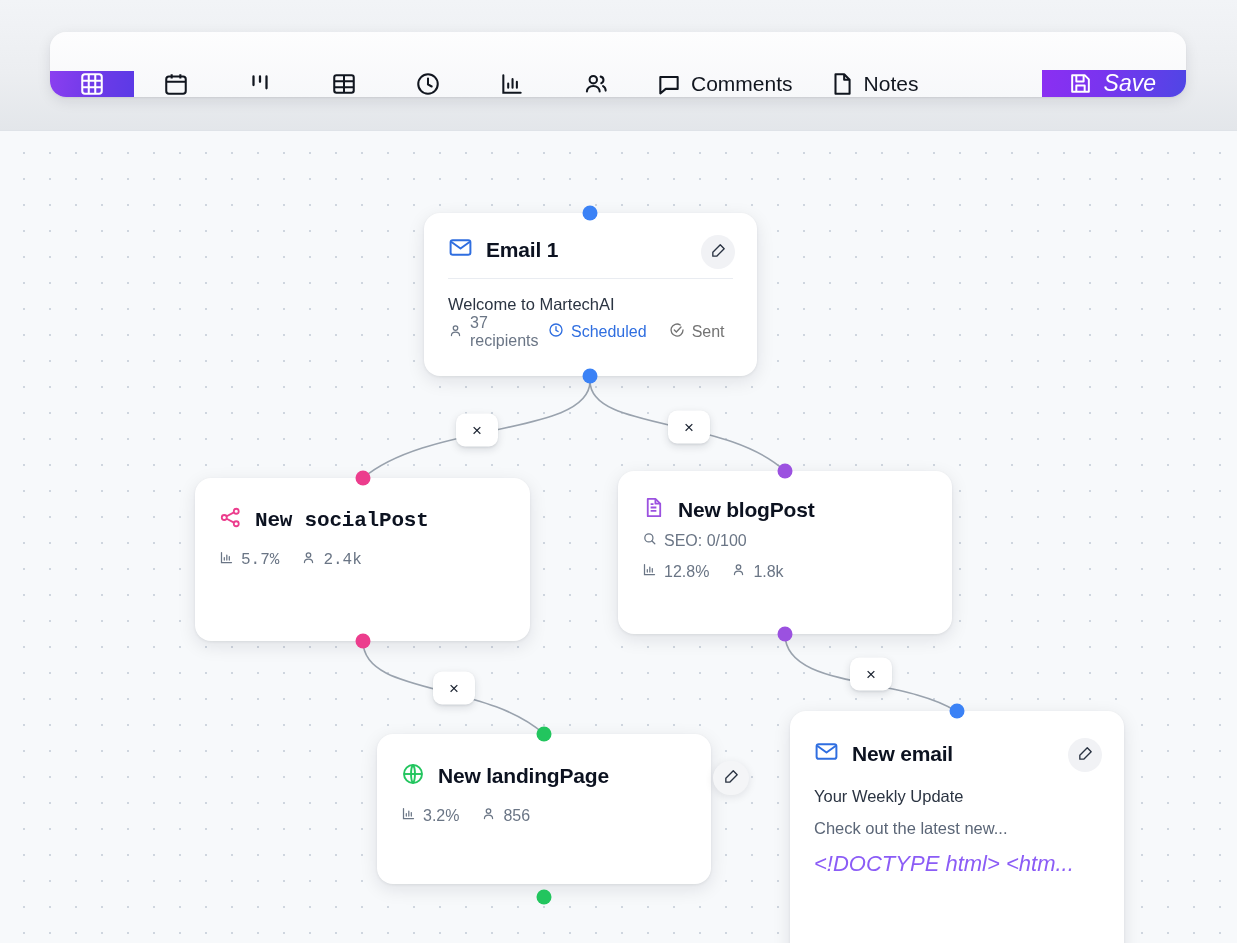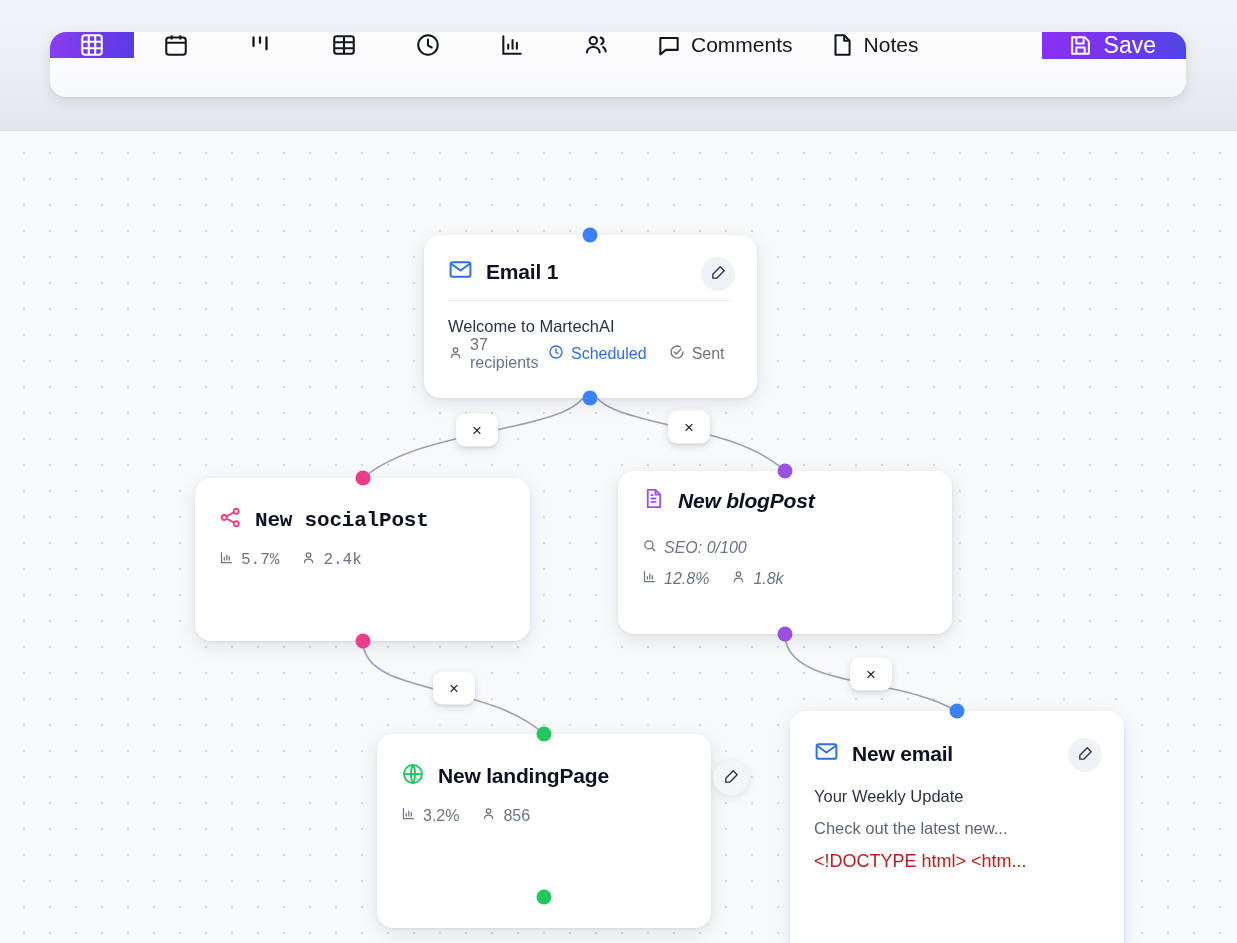--- a/index.html
+++ b/index.html
@@ -18,21 +18,21 @@
     background: linear-gradient(180deg, #f2f4f7 0%, #eceef1 55%, #e3e6ea 100%);
   }
   .header-band:after {
     content: ""; position: absolute; left: 0; bottom: 0; width: 100%; height: 1px;
     background: #dfe3e8;
   }
 
   .toolbar {
     position: absolute; left: 50px; top: 32px;
     height: 65px; width: 1136px;
-    display: flex; align-items: flex-start;
+    display: flex; align-items: flex-end;
     border-radius: 16px;
     background: linear-gradient(180deg,#fdfdfe 0%, #f7f8fa 100%);
     box-shadow: 0 4px 14px rgba(18,24,40,.10), 0 1px 2px rgba(18,24,40,.06);
     overflow: hidden;
   }
   .tb-btn {
     display: flex; align-items: center; justify-content: center;
     gap: 9px;
     padding: 0 18px;
     min-width: 84px;
@@ -49,20 +49,21 @@
     background: linear-gradient(100deg, #8b3ff0 0%, #6d3ae8 55%, #5b3ae6 100%);
     color: #fff;
   }
   .tb-spacer { flex: 1 1 auto; }
   .tb-save {
     display: flex; align-items: center; justify-content: center; gap: 11px;
     padding: 0 30px 0 26px;
     background: linear-gradient(100deg,#8b2ff2 0%, #7a34ef 40%, #4f46e5 100%);
     color: #fff; font-size: 23px; cursor: pointer; border: none;
     font-family: "Liberation Sans", sans-serif;
+    font-style: italic;
   }
   .tb-btn svg, .tb-save svg { display:block; }
 
   
   .canvas {
     position: absolute; left: 0; top: 131px; width: 1237px; height: 812px;
     background-color: #f7f9fb;
     background-image: radial-gradient(circle, #cfd6df 1.1px, rgba(0,0,0,0) 1.2px);
     background-size: 26px 26px;
     background-position: 11px 9px;
@@ -75,21 +76,21 @@
     position: absolute;
     background: #fff;
     border-radius: 16px;
     box-shadow: 0 5px 18px rgba(18,24,40,.10), 0 1px 3px rgba(18,24,40,.07);
   }
   .node-head { display: flex; align-items: center; gap: 13px; }
   .node-title { font-size: 21px; font-weight: bold; color: #0c1220; letter-spacing: -0.2px; }
   .divider { height: 1px; background: #e9ecf1; margin: 14px 0 0 0; }
   .subject { font-size: 16.5px; color: #2b3442; }
   .preview { font-size: 16.5px; color: #5b6677; }
-  .code { font-size: 18px; color: #b91c1c; }
+  .code { font-size: 22px; color: #8b5cf6; font-style: italic; }
   .metarow { display: flex; align-items: center; gap: 22px; }
   .meta { display: flex; align-items: center; gap: 7px; font-size: 16px; color: #6a7585; }
   .meta.blue { color: #2f6ee0; }
   .meta.green { color: #737373; }
   .meta .two-line { line-height: 1.15; }
 
   .edit-btn {
     width: 34px; height: 34px; border-radius: 17px;
     background: #f1f2f5;
     display: flex; align-items: center; justify-content: center;
@@ -235,21 +236,21 @@
         <path d="M590,250 C590,305 430,290 363,347"></path>
 
         <path d="M590,250 C590,300 725,285 785,340"></path>
 
         <path d="M363,510 C363,565 485,550 544,603"></path>
 
         <path d="M785,503 C785,558 900,545 956,580"></path>
       </g>
     </svg>
 
-    <div class="node" style="left:424px; top:104px; width:333px; height:163px; padding:22px 24px 0 24px;">
+    <div class="node" style="left:424px; top:82px; width:333px; height:163px; padding:22px 24px 0 24px;">
       <div class="node-head">
         <span style="color:#2f6ee0;">
           <svg width="25" height="25" viewBox="0 0 24 24" fill="none" stroke="currentColor" stroke-width="1.9" stroke-linejoin="round">
             <rect x="2.5" y="5" width="19" height="14" rx="2"></rect>
             <path d="M3 6.5l9 6.5 9-6.5"></path>
           </svg>
         </span>
         <span class="node-title">Email 1</span>
         <button class="edit-btn" style="position:absolute; right:22px; top:22px;">
           <span>
@@ -326,32 +327,32 @@
                 <path d="M5.5 20c0-3.5 2.9-5.6 6.5-5.6s6.5 2.1 6.5 5.6"></path>
             </svg>
           </span>
           <span>2.4k</span>
         </span>
       </div>
       <div class="handle h-pink" style="left:168px; top:0px;"></div>
       <div class="handle h-pink" style="left:168px; top:163px;"></div>
     </div>
 
-    <div class="node" style="left:618px; top:340px; width:334px; height:163px; padding:16px 24px 0 24px;font-style:italic;">
+    <div class="node" style="left:618px; top:340px; width:334px; height:163px; padding:25px 24px 0 24px;">
       <div class="node-head">
         <span style="color:#9b51e0;">
           <svg width="23" height="23" viewBox="0 0 24 24" fill="none" stroke="currentColor" stroke-width="1.9" stroke-linejoin="round">
             <path d="M6 3h8l5 5v13H6z"></path>
               <path d="M14 3v5h5"></path>
               <path d="M9 12h6M9 15.5h6M9 8.5h3"></path>
           </svg>
         </span>
         <span class="node-title">New blogPost</span>
       </div>
-      <div class="meta" style="margin-top:24px;">
+      <div class="meta" style="margin-top:8px;">
         <span>
           <svg width="15" height="15" viewBox="0 0 24 24" fill="none" stroke="currentColor" stroke-width="2" stroke-linecap="round">
             <circle cx="11" cy="11" r="6.5"></circle>
               <path d="M16 16l4.5 4.5"></path>
           </svg>
         </span>
         <span>SEO: 0/100</span>
       </div>
       <div class="metarow" style="margin-top:12px;">
         <span class="meta">
@@ -370,21 +371,21 @@
                 <path d="M5.5 20c0-3.5 2.9-5.6 6.5-5.6s6.5 2.1 6.5 5.6"></path>
             </svg>
           </span>
           <span>1.8k</span>
         </span>
       </div>
       <div class="handle h-purple" style="left:167px; top:0px;"></div>
       <div class="handle h-purple" style="left:167px; top:163px;"></div>
     </div>
 
-    <div class="node" style="left:377px; top:603px; width:334px; height:194px; padding:28px 24px 0 24px;">
+    <div class="node" style="left:377px; top:603px; width:334px; height:150px; padding:28px 24px 0 24px;">
       <div class="node-head">
         <span style="color:#22c55e;">
           <svg width="24" height="24" viewBox="0 0 24 24" fill="none" stroke="currentColor" stroke-width="1.9">
             <circle cx="12" cy="12" r="9"></circle>
               <path d="M3 12h18"></path>
               <path d="M12 3c2.6 2.8 2.6 15.2 0 18M12 3c-2.6 2.8-2.6 15.2 0 18"></path>
           </svg>
         </span>
         <span class="node-title">New landingPage</span>
       </div>

